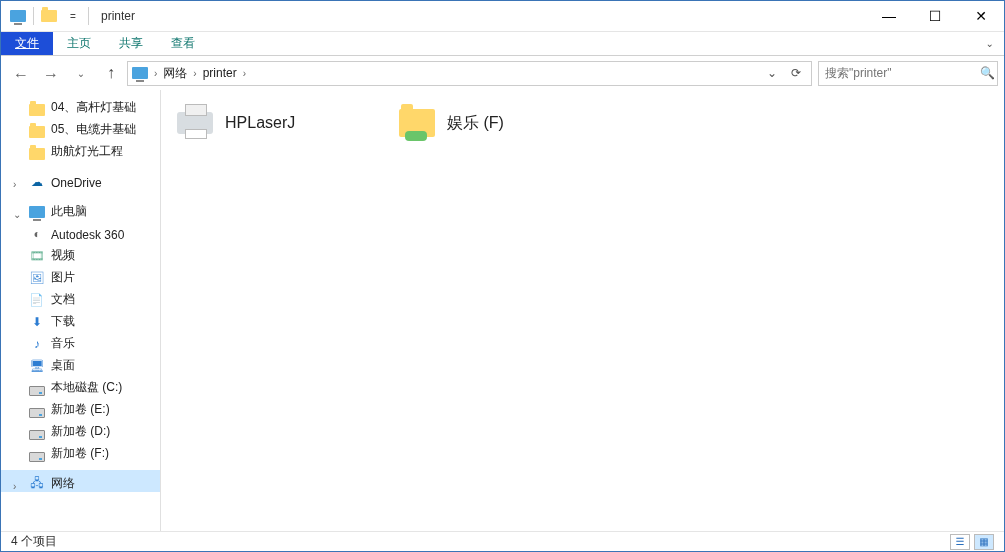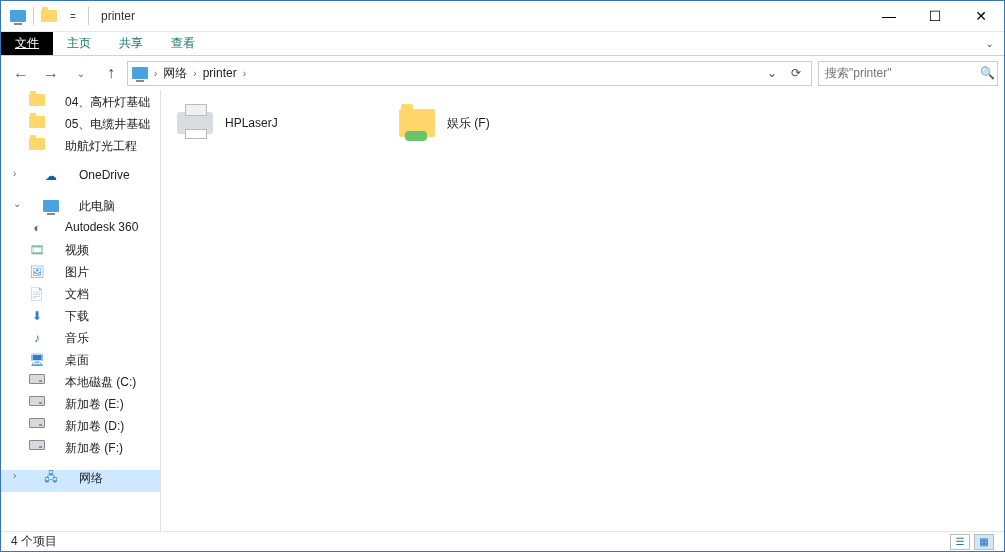--- a/index.html
+++ b/index.html
@@ -12,49 +12,49 @@
   .qat-icon { width: 18px; height: 18px; display: flex; align-items: center; justify-content: center; font-size: 12px; color: #444; }
   .qat-sep { width: 1px; height: 18px; background: #d0d0d0; }
   .qat-dropdown { font-size: 10px; color: #444; }
   .title-text { font-size: 12px; color: #333; margin-left: 6px; }
   .tb-right { margin-left: auto; display: flex; }
   .wc-btn { width: 46px; height: 31px; display: flex; align-items: center; justify-content: center; color: #000; font-size: 14px; }
 
   
   .ribbon { height: 24px; display: flex; align-items: stretch; background: #fff; border-bottom: 1px solid #d0d0d0; }
   .ribbon-tab { font-size: 12px; padding: 0 14px; display: flex; align-items: center; color: #0f766e; }
-  .ribbon-tab.file { background: #000000; color: #fff; text-decoration: underline; }
+  .ribbon-tab.file { background: #1d4ed8; color: #fff; text-decoration: underline; }
   .ribbon-collapse { margin-left: auto; padding: 0 10px; display: flex; align-items: center; color: #555; font-size: 10px; }
 
   
   .navbar { height: 34px; display: flex; align-items: center; padding: 4px 6px; gap: 2px; }
   .nav-btn { width: 28px; height: 28px; display: flex; align-items: center; justify-content: center; color: #666; font-size: 16px; border-radius: 2px; }
   .nav-btn.enabled { color: #444; }
   .addr { flex: 1; height: 25px; border: 1px solid #ccc; display: flex; align-items: center; padding: 0 4px; font-size: 12px; gap: 2px; }
   .addr .crumb { display: flex; align-items: center; gap: 4px; color: #222; }
   .addr .chev { color: #666; font-size: 10px; padding: 0 4px; }
   .addr-spacer { flex: 1; }
   .addr-right-btn { width: 22px; height: 22px; display: flex; align-items: center; justify-content: center; color: #555; font-size: 12px; }
   .search { width: 180px; height: 25px; border: 1px solid #ccc; margin-left: 4px; display: flex; align-items: center; padding: 0 6px; font-size: 12px; color: #666; }
   .search input { border: none; outline: none; flex: 1; font-size: 12px; color: #333; }
   .search .mag { color: #555; }
 
   
   .body { flex: 1; display: flex; min-height: 0; }
   .sidebar { width: 160px; border-right: 1px solid #e0e0e0; overflow-y: auto; font-size: 12px; padding: 4px 0; }
-  .sb-item { display: flex; align-items: flex-start; height: 22px; padding-left: 12px; gap: 20px; color: #222; white-space: nowrap; }
+  .sb-item { display: flex; align-items: flex-end; height: 22px; padding-left: 12px; gap: 6px; color: #222; white-space: nowrap; }
   .sb-item.indent { padding-left: 28px; }
   .sb-item.selected { background: #cde8ff; }
   .sb-sep { height: 8px; }
   .sb-expand { width: 10px; font-size: 10px; color: #666; }
 
   
   .content { flex: 1; overflow: auto; padding: 8px 10px; }
   .grid { display: flex; flex-wrap: wrap; gap: 2px; }
-  .item { width: 220px; height: 50px; display: flex; align-items: center; gap: 10px; padding: 2px 4px; font-size: 12px; color: #222; }
+  .item { width: 220px; height: 50px; display: flex; align-items: center; gap: 10px; padding: 2px 4px; font-size: 16px; color: #222; }
   .item .ico { width: 40px; height: 40px; display: flex; align-items: center; justify-content: center; }
   .item .label { flex: 1; }
 
   
   .status { height: 20px; border-top: 1px solid #e5e5e5; display: flex; align-items: center; font-size: 12px; color: #333; padding: 0 10px; }
   .status .right { margin-left: auto; display: flex; gap: 4px; }
   .view-btn { width: 20px; height: 16px; border: 1px solid #bbb; display: flex; align-items: center; justify-content: center; font-size: 10px; color: #2a6fbd; }
   .view-btn.active { background: #cde8ff; }
 
   

